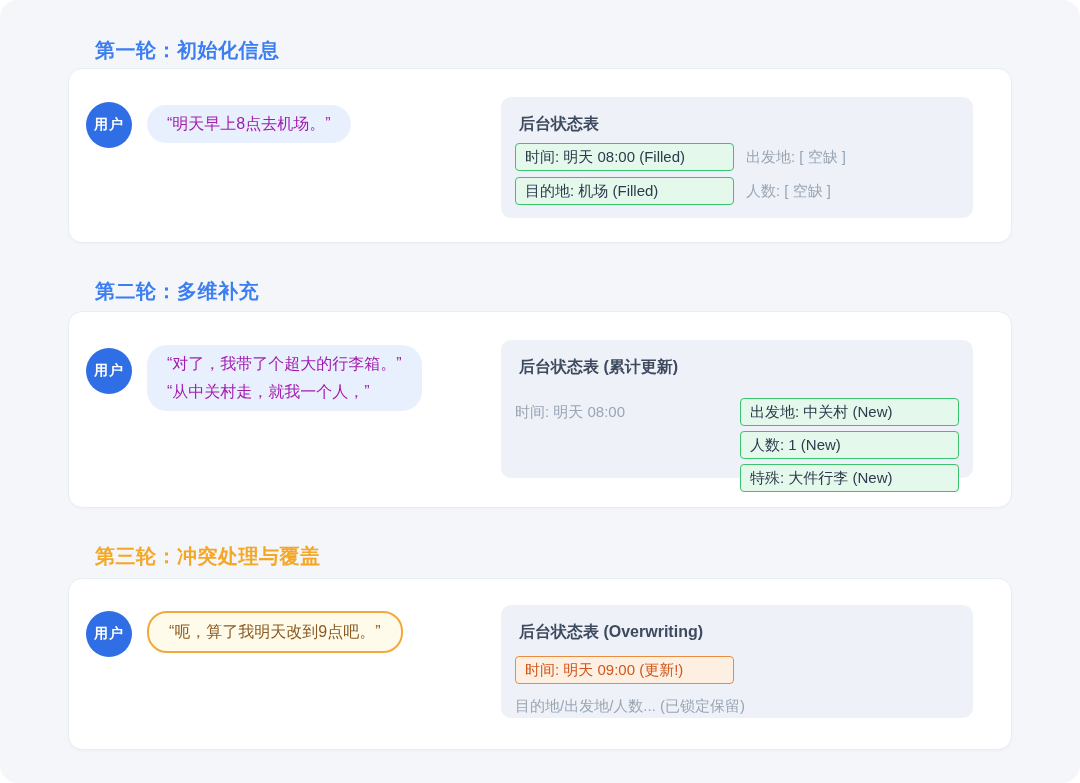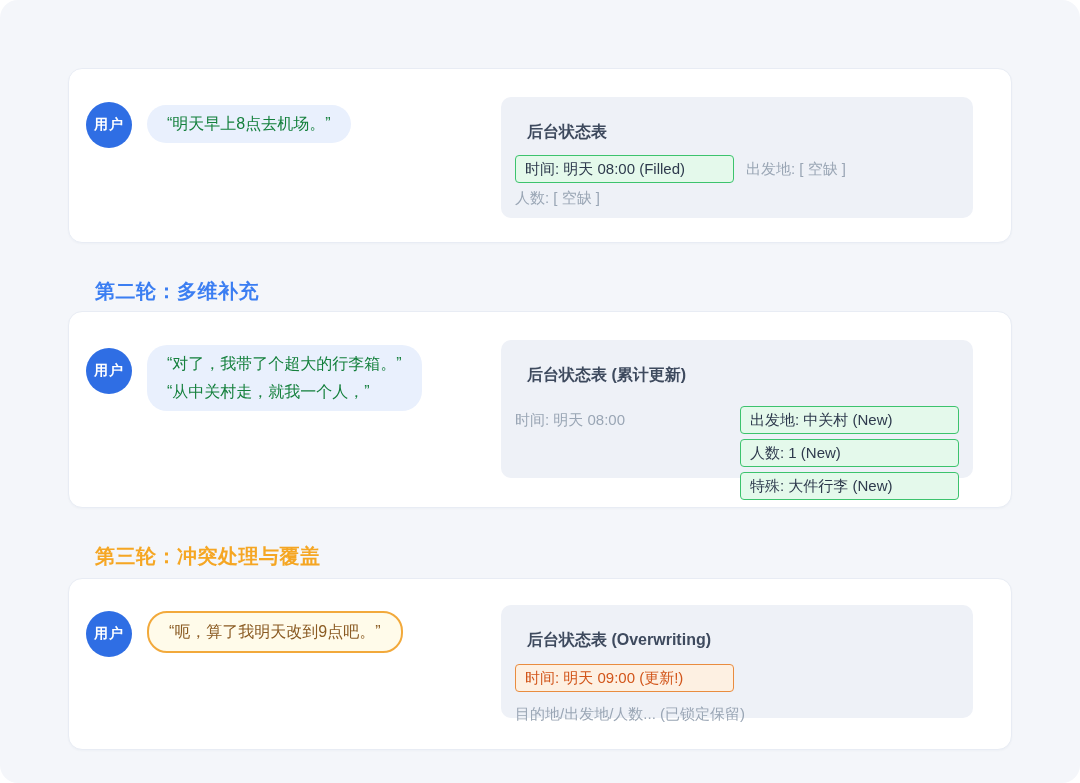--- a/index.html
+++ b/index.html
@@ -43,21 +43,21 @@
   }
   .c2 .avatar{top:36px;}
   .c3 .avatar{top:32px;}
 
   .bubble{
     position:absolute;left:78px;top:36px;
     background:#e9f0fd;
     border-radius:20px;
     padding:5px 20px;
     font-size:16px;line-height:28px;
-    color:#15803d;
+    color:#a21caf;
     white-space:nowrap;
   }
   .c2 .bubble{top:33px;}
   .c3 .bubble{top:32px;}
   .bubble.warn{
     background:#fffbea;
     border:2px solid #f2a93b;
     color:#8a5a22;
   }
 
@@ -68,21 +68,21 @@
     border-radius:10px;
     box-sizing:border-box;
     padding:12px 14px;
   }
   .c1 .panel{height:121px;}
   .c2 .panel{height:138px;}
   .c3 .panel{top:26px;height:113px;}
 
   .panel-title{
     font-size:16px;font-weight:bold;line-height:22px;
-    color:#3e4a5e;margin:12px;
+    color:#3e4a5e;margin:4px;
   }
 
   .slot-box{
     box-sizing:border-box;
     width:219px;height:28px;
     border:1.5px solid #3cc36d;
     background:#e4f9eb;
     border-radius:4px;
     font-size:15px;color:#2e3a4d;
     display:flex;align-items:center;
@@ -114,32 +114,34 @@
   .p2-right .slot-box{margin-bottom:5px;}
   
   .p3-stack{margin-top:13px;}
   .p3-stack .gray-text{margin-top:13px;}
 </style>
 </head>
 <body>
 
 <div class="app">
 
+  <h2 class="section-title t1">第一轮：初始化信息</h2>
   <div class="card c1">
     <div class="avatar">
       <span>用户</span>
     </div>
     <div class="bubble">
       <div>“明天早上8点去机场。”</div>
     </div>
     <div class="panel">
       <h3 class="panel-title">后台状态表</h3>
       <div class="p1-grid">
         <div class="slot-box">时间: 明天 08:00 (Filled)</div>
         <div class="gray-text">出发地: [ 空缺 ]</div>
+        <div class="slot-box">目的地: 机场 (Filled)</div>
         <div class="gray-text">人数: [ 空缺 ]</div>
       </div>
     </div>
   </div>
 
   <h2 class="section-title t2">第二轮：多维补充</h2>
   <div class="card c2">
     <div class="avatar">
       <span>用户</span>
     </div>

